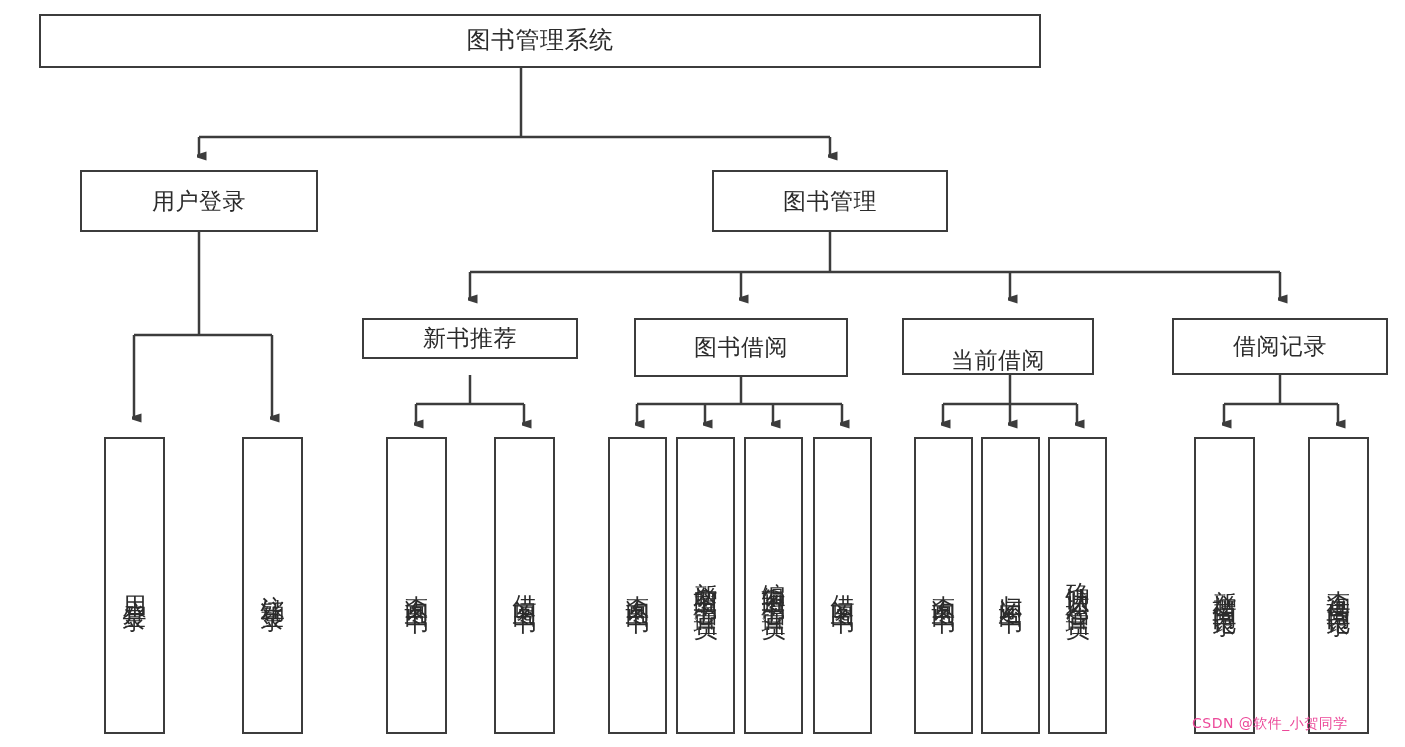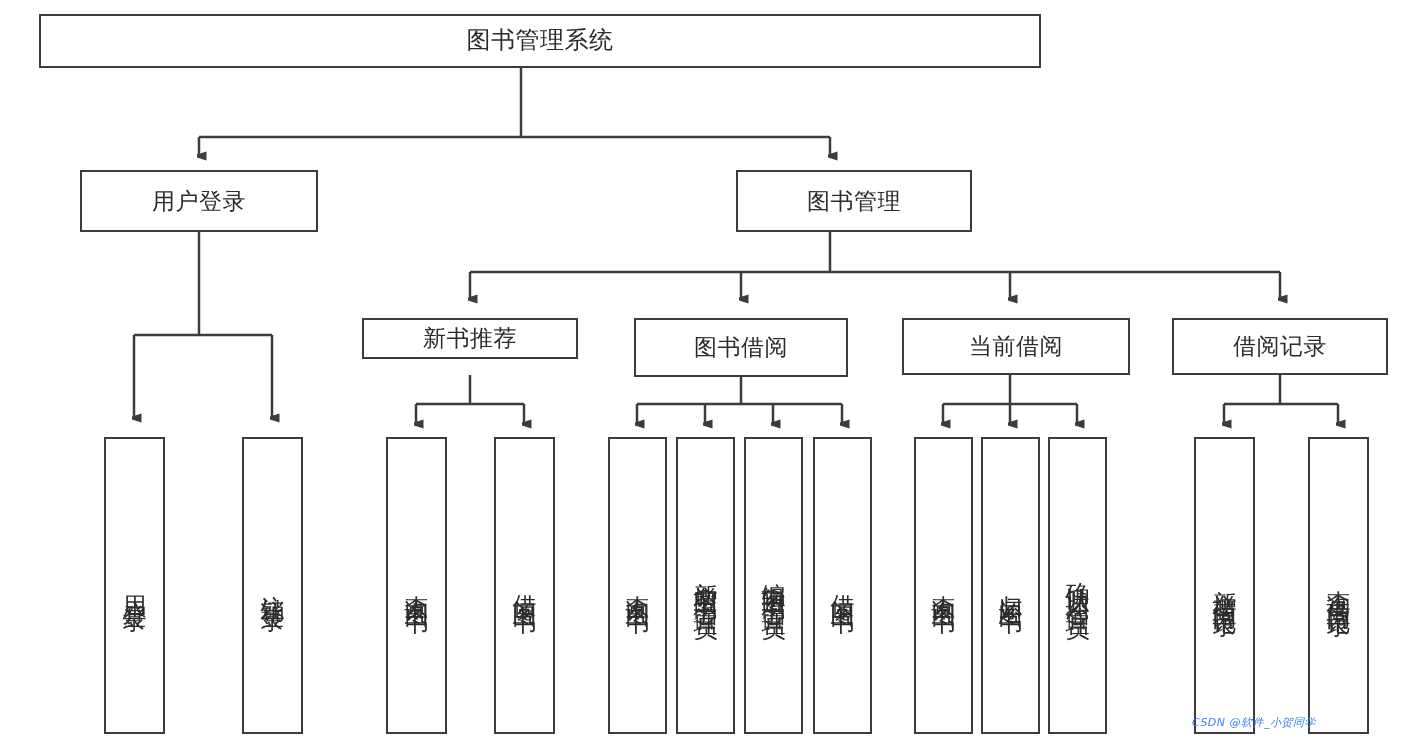--- a/index.html
+++ b/index.html
@@ -59,25 +59,24 @@
     writing-mode: vertical-rl;
     text-orientation: upright;
     font-size: 24px;
     line-height: 1.0;
     letter-spacing: 5px;
     white-space: nowrap;
     max-height: 100%;
   }
   .watermark {
     position: absolute;
-    font-size: 11px;
-    color: #3b82f6;
+    font-size: 14px;
+    color: #ec4899;
     white-space: nowrap;
     letter-spacing: 0.5px;
-    font-style: italic;
   }
 </style>
 </head>
 <body>
 
 <div id="canvas">
 
   <svg class="edges" viewBox="0 0 1405 747">
     <defs>
       <marker id="arrow" markerWidth="10" markerHeight="10" refX="5" refY="7.5" orient="auto" markerUnits="userSpaceOnUse">
@@ -128,31 +127,31 @@
     </g>
   </svg>
 
   <div class="node horiz title" style="left:20px; top:14px; width:1002px; height:54px;margin-left:19px;">
     <span class="lbl">图书管理系统</span>
   </div>
 
   <div class="node horiz" style="left:80px; top:170px; width:238px; height:62px;">
     <span class="lbl">用户登录</span>
   </div>
-  <div class="node horiz" style="left:712px; top:170px; width:236px; height:62px;margin-left:24px;">
+  <div class="node horiz" style="left:712px; top:170px; width:236px; height:62px;">
     <span class="lbl">图书管理</span>
   </div>
 
   <div class="node horiz" style="left:362px; top:318px; width:216px; height:41px;">
     <span class="lbl">新书推荐</span>
   </div>
   <div class="node horiz" style="left:634px; top:318px; width:214px; height:59px;">
     <span class="lbl">图书借阅</span>
   </div>
-  <div class="node horiz" style="left:902px; top:318px; width:228px; height:57px;">
+  <div class="node horiz" style="left:902px; top:318px; width:192px; height:57px;align-items:flex-end;">
     <span class="lbl">当前借阅</span>
   </div>
   <div class="node horiz" style="left:1172px; top:318px; width:216px; height:57px;">
     <span class="lbl">借阅记录</span>
   </div>
 
   <div class="node vert" style="left:104px; top:437px; width:61px; height:297px;">
     <span class="lbl">用户登录</span>
   </div>
   <div class="node vert" style="left:242px; top:437px; width:61px; height:297px;">

